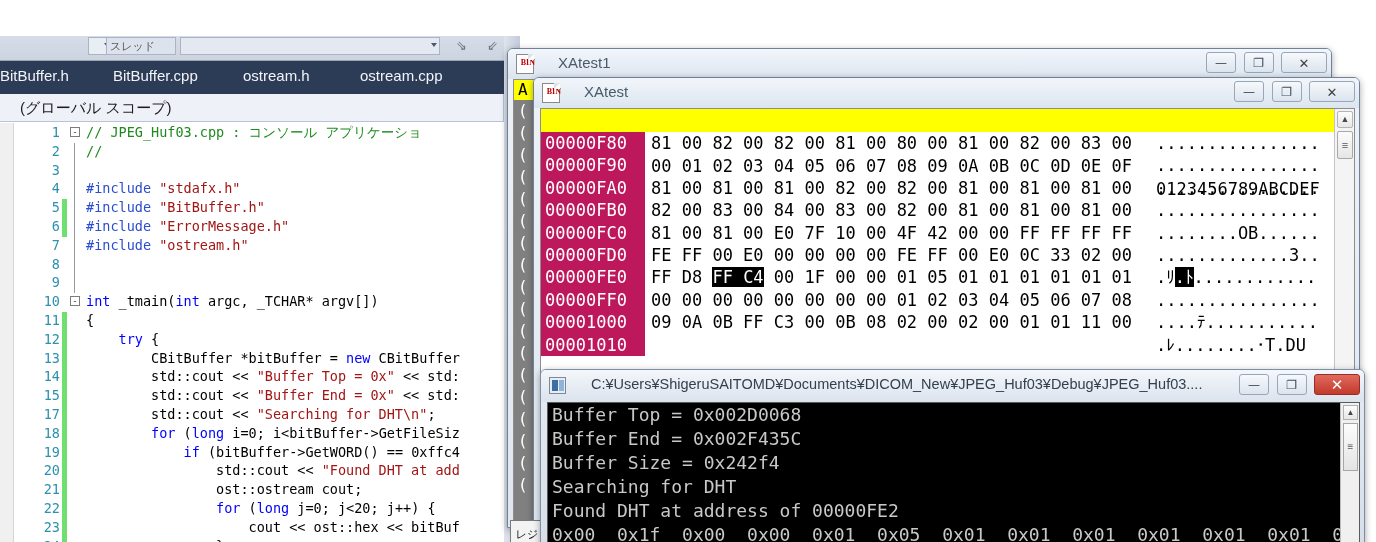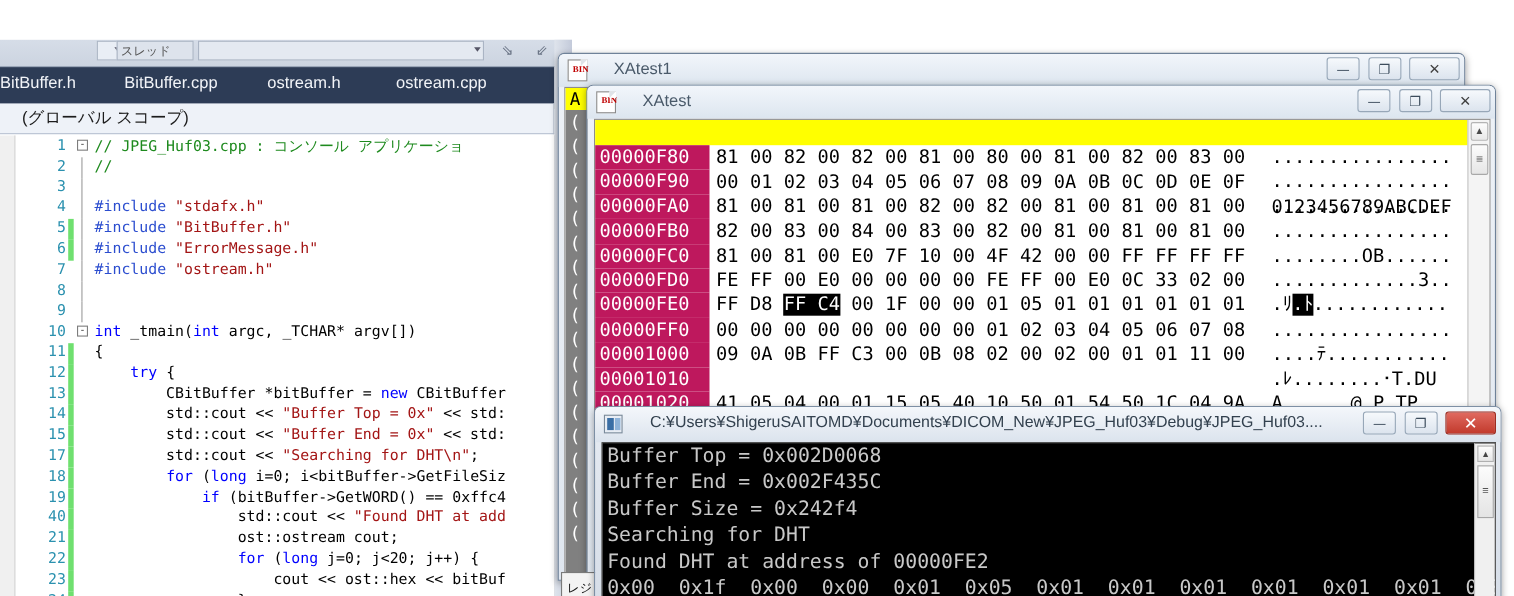--- a/index.html
+++ b/index.html
@@ -288,21 +288,21 @@
           <div class="code-row"><span class="ln">9</span><span class="chgbar"></span><span class="vline"></span><span class="ctext"><span class="c-pln"></span></span></div>
           <div class="code-row"><span class="ln">10</span><span class="chgbar"></span><span class="fold">-</span><span class="ctext"><span class="c-kw">int</span><span class="c-pln"> _tmain(</span><span class="c-kw">int</span><span class="c-pln"> argc, _TCHAR* argv[])</span></span></div>
           <div class="code-row"><span class="ln">11</span><span class="chgbar changed"></span><span class="ctext"><span class="c-pln">{</span></span></div>
           <div class="code-row"><span class="ln">12</span><span class="chgbar changed"></span><span class="ctext"><span class="c-pln">    </span><span class="c-kw">try</span><span class="c-pln"> {</span></span></div>
           <div class="code-row"><span class="ln">13</span><span class="chgbar changed"></span><span class="ctext"><span class="c-pln">        CBitBuffer *bitBuffer = </span><span class="c-kw">new</span><span class="c-pln"> CBitBuffer</span></span></div>
           <div class="code-row"><span class="ln">14</span><span class="chgbar changed"></span><span class="ctext"><span class="c-pln">        std::cout &lt;&lt; </span><span class="c-str">"Buffer Top = 0x"</span><span class="c-pln"> &lt;&lt; std:</span></span></div>
           <div class="code-row"><span class="ln">15</span><span class="chgbar changed"></span><span class="ctext"><span class="c-pln">        std::cout &lt;&lt; </span><span class="c-str">"Buffer End = 0x"</span><span class="c-pln"> &lt;&lt; std:</span></span></div>
           <div class="code-row"><span class="ln">17</span><span class="chgbar changed"></span><span class="ctext"><span class="c-pln">        std::cout &lt;&lt; </span><span class="c-str">"Searching for DHT\n"</span><span class="c-pln">;</span></span></div>
           <div class="code-row"><span class="ln">18</span><span class="chgbar changed"></span><span class="ctext"><span class="c-pln">        </span><span class="c-kw">for</span><span class="c-pln"> (</span><span class="c-kw">long</span><span class="c-pln"> i=0; i&lt;bitBuffer-&gt;GetFileSiz</span></span></div>
           <div class="code-row"><span class="ln">19</span><span class="chgbar changed"></span><span class="ctext"><span class="c-pln">            </span><span class="c-kw">if</span><span class="c-pln"> (bitBuffer-&gt;GetWORD() == 0xffc4</span></span></div>
-          <div class="code-row"><span class="ln">40</span><span class="chgbar changed"></span><span class="ctext"><span class="c-pln">                std::cout &lt;&lt; </span><span class="c-str">"Found DHT at add</span></span></div>
+          <div class="code-row"><span class="ln">20</span><span class="chgbar changed"></span><span class="ctext"><span class="c-pln">                std::cout &lt;&lt; </span><span class="c-str">"Found DHT at add</span></span></div>
           <div class="code-row"><span class="ln">21</span><span class="chgbar changed"></span><span class="ctext"><span class="c-pln">                ost::ostream cout;</span></span></div>
           <div class="code-row"><span class="ln">22</span><span class="chgbar changed"></span><span class="ctext"><span class="c-pln">                </span><span class="c-kw">for</span><span class="c-pln"> (</span><span class="c-kw">long</span><span class="c-pln"> j=0; j&lt;20; j++) {</span></span></div>
           <div class="code-row"><span class="ln">23</span><span class="chgbar changed"></span><span class="ctext"><span class="c-pln">                    cout &lt;&lt; ost::hex &lt;&lt; bitBuf</span></span></div>
           <div class="code-row"><span class="ln">24</span><span class="chgbar changed"></span><span class="ctext"><span class="c-pln">                }</span></span></div>
         </div>
     </div>
 
     <div class="vs-vscroll">
       <div class="thumb"></div>
     </div>
@@ -369,21 +369,20 @@
             <div class="hexrow"><span class="addr">00000F80</span><span class="bytes">81 00 82 00 82 00 81 00 80 00 81 00 82 00 83 00</span><span class="ascii">................</span></div>
             <div class="hexrow"><span class="addr">00000F90</span><span class="ascii">................</span></div>
             <div class="hexrow"><span class="addr">00000FA0</span><span class="bytes">81 00 81 00 81 00 82 00 82 00 81 00 81 00 81 00</span><span class="ascii">................</span></div>
             <div class="hexrow"><span class="addr">00000FB0</span><span class="bytes">82 00 83 00 84 00 83 00 82 00 81 00 81 00 81 00</span><span class="ascii">................</span></div>
             <div class="hexrow"><span class="addr">00000FC0</span><span class="bytes">81 00 81 00 E0 7F 10 00 4F 42 00 00 FF FF FF FF</span><span class="ascii">........OB......</span></div>
             <div class="hexrow"><span class="addr">00000FD0</span><span class="bytes">FE FF 00 E0 00 00 00 00 FE FF 00 E0 0C 33 02 00</span><span class="ascii">.............3..</span></div>
             <div class="hexrow"><span class="addr">00000FE0</span><span class="bytes"><span>FF D8 </span><span class="hl">FF C4</span><span> 00 1F 00 00 01 05 01 01 01 01 01 01</span></span><span class="ascii"><span>.ﾘ</span><span class="hl">.ﾄ</span><span>............</span></span></div>
             <div class="hexrow"><span class="addr">00000FF0</span><span class="bytes">00 00 00 00 00 00 00 00 01 02 03 04 05 06 07 08</span><span class="ascii">................</span></div>
             <div class="hexrow"><span class="addr">00001000</span><span class="bytes">09 0A 0B FF C3 00 0B 08 02 00 02 00 01 01 11 00</span><span class="ascii">....ﾃ...........</span></div>
             <div class="hexrow"><span class="addr">00001010</span><span class="ascii">.ﾚ........･T.DU</span></div>
-            <div class="hexrow"><span class="addr">00001020</span><span class="bytes">41 05 04 00 01 15 05 40 10 50 01 54 50 1C 04 9A</span><span class="ascii">A......@.P.TP...</span></div>
           </div>
       </div>
       <div class="hex-vscroll">
         <div class="up">▲</div>
         <div class="thumb">≡</div>
       </div>
     </div>
   </div>
 
   <div class="mini-tab">レジ</div>

